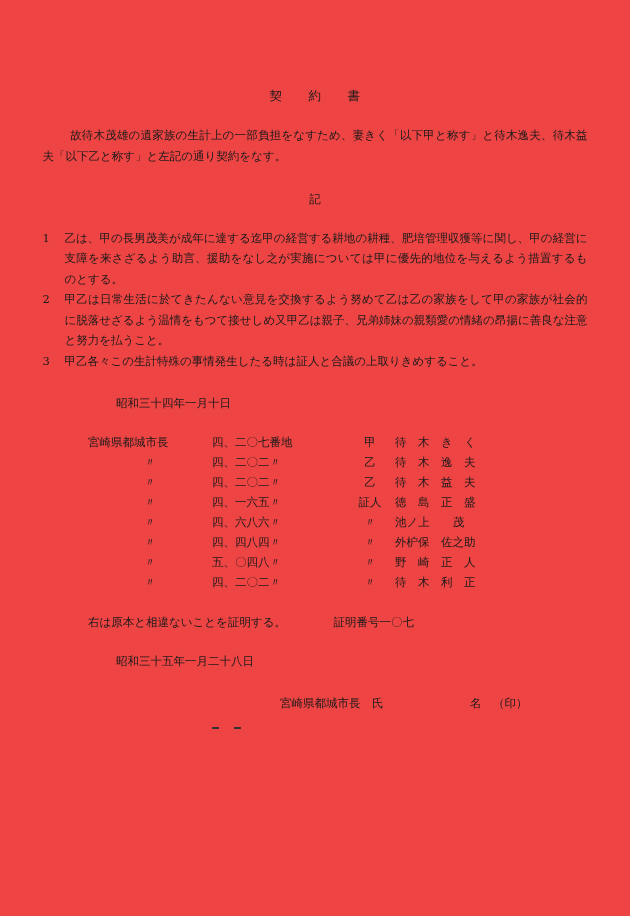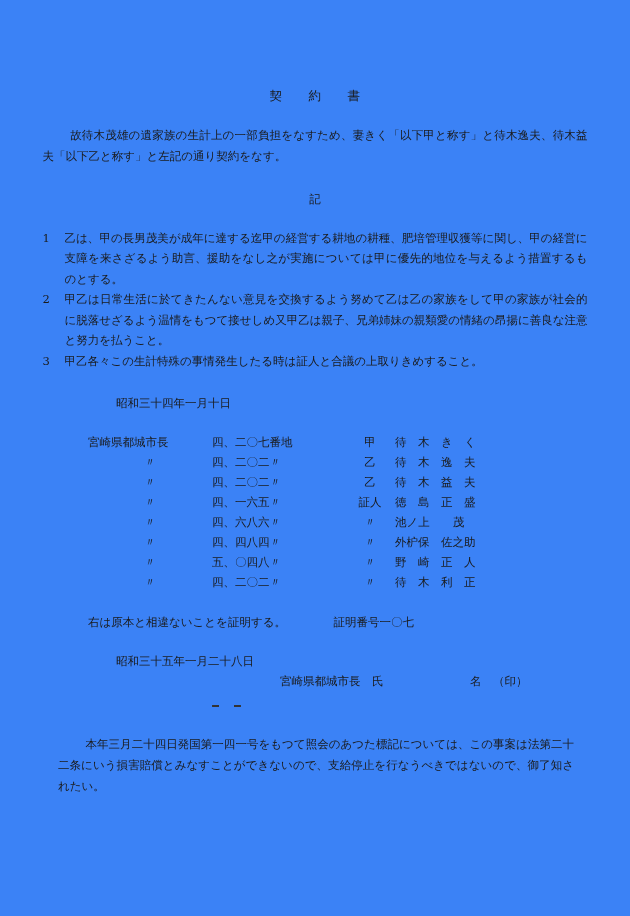--- a/index.html
+++ b/index.html
@@ -8,21 +8,21 @@
     background: #ffffff;
   }
   body {
     font-family: "DejaVu Serif", "Liberation Serif", serif;
     color: #1a1a1a;
   }
   #page {
     position: relative;
     width: 630px;
     height: 916px;
-    background: #3b82f6;
+    background: #ef4444;
     overflow: hidden;
   }
   .doc {
     position: absolute;
     left: 0;
     top: 0;
     width: 630px;
     font-size: 11.5px;
     line-height: 1.62;
   }
@@ -119,20 +119,21 @@
   
   .certify {
     margin-top: 19px;
     margin-left: 88px;
     font-size: 11.5px;
   }
   .certify .cert-no { margin-left: 44px; }
 
   
   .mayor {
+    margin-top: 22px;
     margin-left: 280px;
     font-size: 11.5px;
     position: relative;
   }
   .mayor .mayor-name-label {
     position: absolute;
     left: 190px;
     top: 0;
     white-space: nowrap;
   }
@@ -281,16 +282,15 @@
       <span class="mayor-name-label">名　（印）</span>
     </div>
 
     <div class="refblock">
       <span class="brk brk-l"></span>
       <div class="refblock-lines">
       </div>
       <span class="brk brk-r"></span>
     </div>
 
-    <div class="final final-lead">　本年三月二十四日発国第一四一号をもつて照会のあつた標記については、この事案は法第二十二条にいう損害賠償とみなすことができないので、支給停止を行なうべきではないので、御了知されたい。</div>
 
   </div>
 </div>
 
 </body></html>

